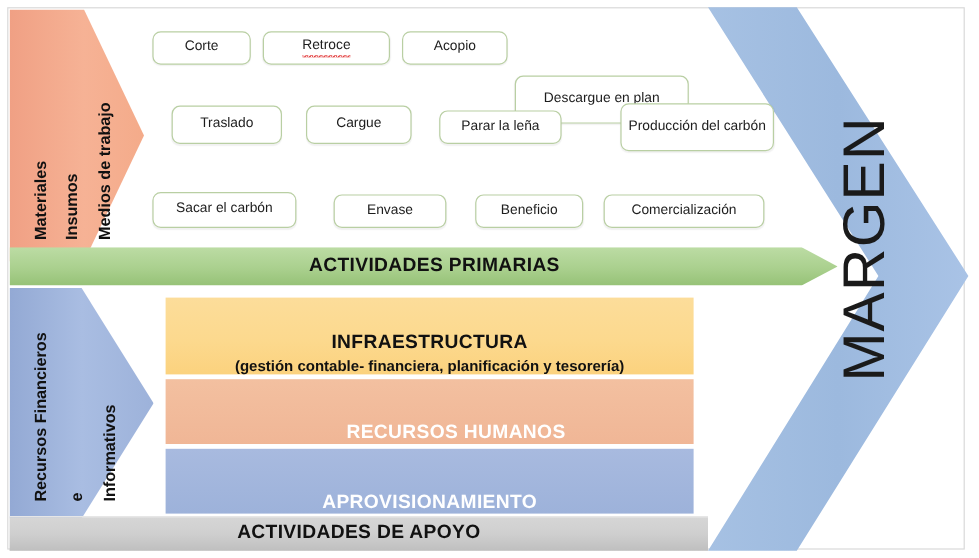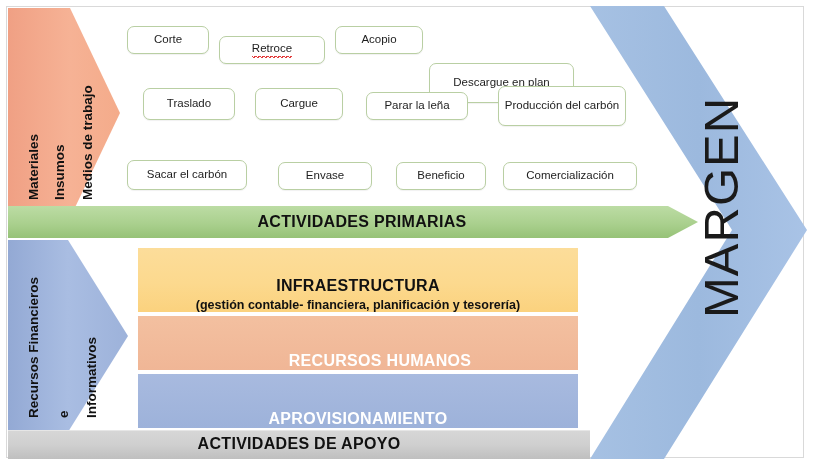--- a/index.html
+++ b/index.html
@@ -165,29 +165,29 @@
       </linearGradient>
     </defs>
     <polygon points="0,0 62,0 112,105 62,210 0,210" fill="url(#gtop)"></polygon>
   </svg>
   <div class="vlabel" id="tl1">Materiales</div>
   <div class="vlabel" id="tl2">Insumos</div>
   <div class="vlabel" id="tl3">Medios de trabajo</div>
 
   <div id="primary-boxes">
       <div class="pbox" style="left: 127px; top: 26px; width: 82px; height: 28px;">Corte</div>
-      <div class="pbox" style="left: 219px; top: 36px; width: 106px; height: 28px;">
+      <div class="pbox" style="left: 219px; top: 26px; width: 106px; height: 28px;">
         <span class="mis">Retroce</span>
       </div>
       <div class="pbox" style="left: 335px; top: 26px; width: 88px; height: 28px;">Acopio</div>
       <div class="pbox" style="left: 429px; top: 26px; width: 145px; height: 40px; margin-top: 37px;">Descargue en plan</div>
       <div class="pbox" style="left: 143px; top: 88px; width: 92px; height: 32px;">Traslado</div>
       <div class="pbox" style="left: 255px; top: 88px; width: 88px; height: 32px;">Cargue</div>
       <div class="pbox" style="left: 366px; top: 92px; width: 102px; height: 28px;">Parar la leña</div>
-      <div class="pbox" style="left: 498px; top: 86px; width: 128px; height: 40px;">Producción del carbón</div>
+      <div class="pbox" style="left: 517px; top: 86px; width: 128px; height: 40px;">Producción del carbón</div>
       <div class="pbox" style="left: 127px; top: 160px; width: 120px; height: 30px;">Sacar el carbón</div>
       <div class="pbox" style="left: 278px; top: 162px; width: 94px; height: 28px;">Envase</div>
       <div class="pbox" style="left: 396px; top: 162px; width: 90px; height: 28px;">Beneficio</div>
       <div class="pbox" style="left: 503px; top: 162px; width: 134px; height: 28px;">Comercialización</div>
     </div>
 
   <svg id="green-band" viewBox="0 0 690 32" preserveAspectRatio="none">
     <defs>
       <linearGradient id="ggreen" x1="0" y1="0" x2="0" y2="1">
         <stop offset="0%" stop-color="#bcdca4"></stop>

